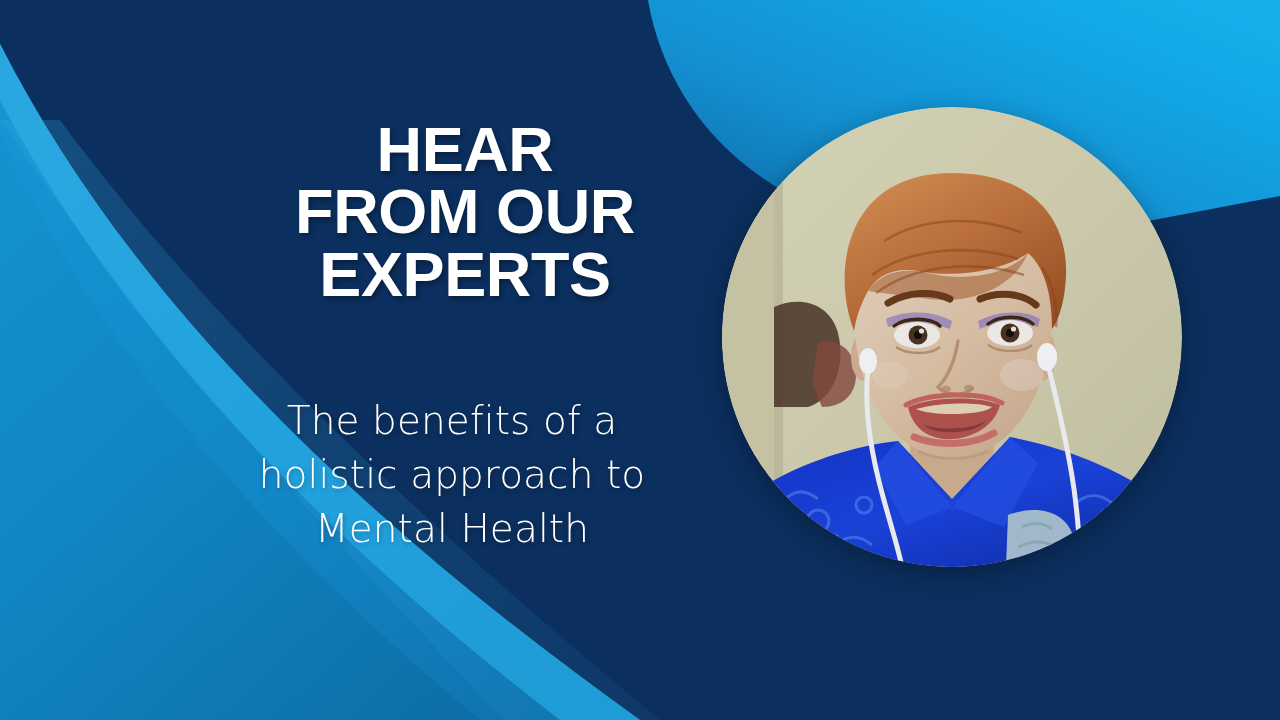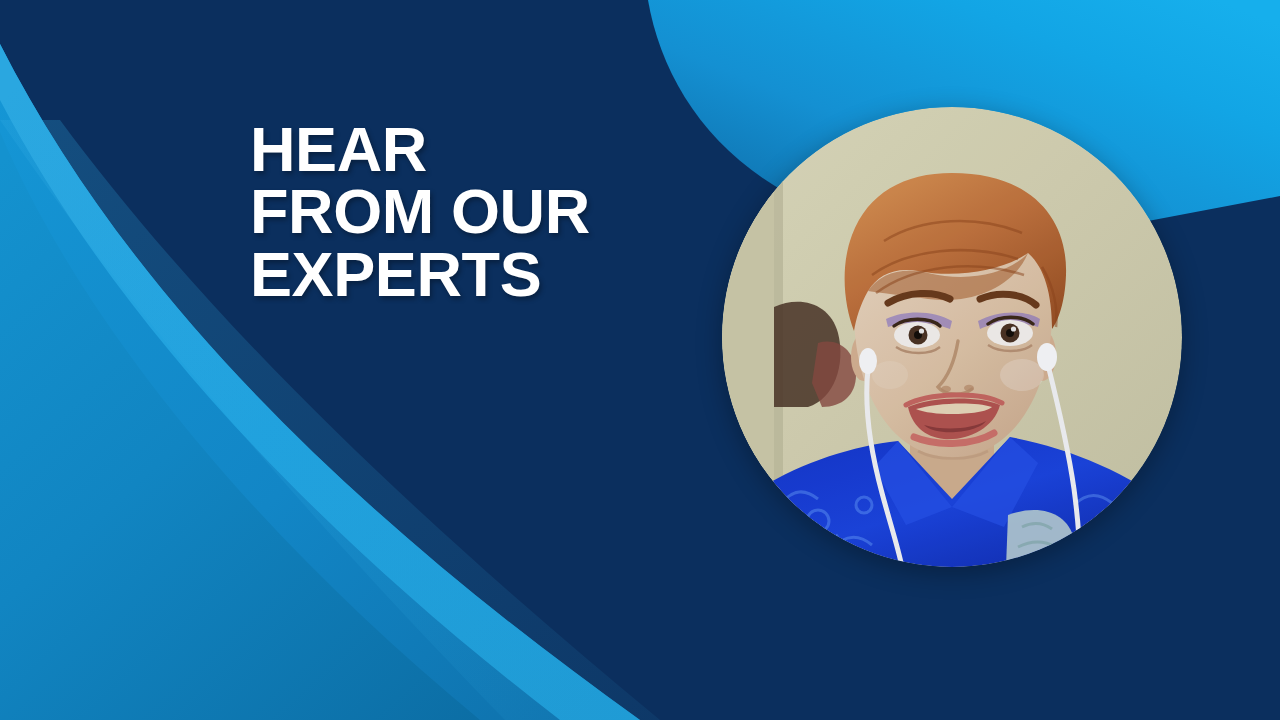--- a/index.html
+++ b/index.html
@@ -27,20 +27,21 @@
     display: block;
   }
 
   
   .text-block {
     position: absolute;
     left: 250px;
     top: 118px;
     width: 430px;
     z-index: 5;
+    text-align: center;
   }
   .headline {
     margin: 0;
     color: #ffffff;
     font-size: 63px;
     line-height: 0.99;
     font-weight: 700;
     letter-spacing: -0.4px;
     text-transform: uppercase;
     font-family: "Liberation Sans", "DejaVu Sans", sans-serif;
@@ -121,20 +122,21 @@
 
     <path d="M 0 44 C 130 300 360 520 640 720 L 560 720 C 300 520 110 310 0 100 Z" fill="url(#gLeftFront)"></path>
 
     <path d="M 505 720 L 660 720 C 430 530 215 330 60 120 L 0 120 C 150 340 330 540 505 720 Z" fill="url(#gDiagBand)" opacity="0.30"></path>
   </svg>
 
   <div class="text-block">
     <h1 class="headline">HEAR
 FROM OUR
 EXPERTS</h1>
+    <p class="subhead">The benefits of a holistic approach to Mental Health</p>
   </div>
 
   <div class="portrait-frame" title="Woman with short auburn hair wearing blue patterned blouse and white earphones, speaking on a video call">
     <svg viewBox="0 0 460 460" aria-hidden="true">
       <defs>
         <clipPath id="clipCircle">
             <circle cx="230" cy="230" r="230"></circle>
           </clipPath>
         <linearGradient id="gWall" x1="0" y1="0" x2="1" y2="1">
           <stop offset="0%" stop-color="#e0dcbc"></stop>

